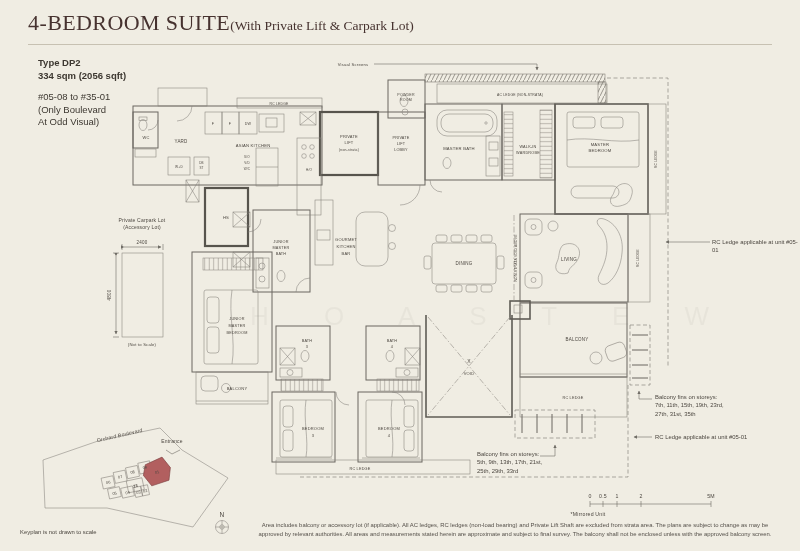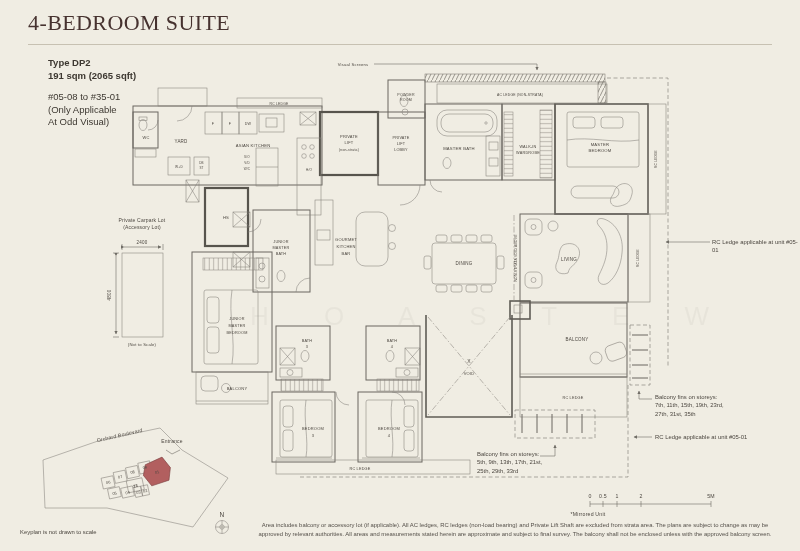--- a/index.html
+++ b/index.html
@@ -3,21 +3,21 @@
 <meta charset="utf-8">
 <style>
   html,body{margin:0;padding:0}
   body{width:800px;height:551px;background:#f0ede3;position:relative;overflow:hidden;
        font-family:"Liberation Sans",sans-serif;color:#45403a;}
   .abs{position:absolute}
   .hdr{left:28px;top:10px;display:flex;align-items:baseline;white-space:nowrap}
   .hdr .t1{font-family:"Liberation Serif",serif;font-size:22px;color:#46322f;letter-spacing:.4px}
   .hdr .t2{font-family:"Liberation Serif",serif;font-size:13.5px;color:#46322f}
   .rule{left:28px;top:44px;width:744px;height:1px;background:#c7c1b2}
-  .info{left:48px;top:57px;font-size:9.5px;line-height:1.32;color:#3d3831}
+  .info{left:38px;top:57px;font-size:9.5px;line-height:1.32;color:#3d3831}
   .info .b{font-weight:bold}
   .info .gap{height:9px}
   .note{font-size:5.9px;line-height:1.4;color:#4c4740}
   .disc{left:255px;top:521px;width:520px;text-align:center;font-size:5.9px;line-height:1.55;color:#55504a}
   svg{position:absolute;left:0;top:0}
   .w1{fill:none;stroke:#6a6760;stroke-width:1}
   .w15{fill:none;stroke:#5f5c55;stroke-width:1.6}
   .w2{fill:none;stroke:#57544d;stroke-width:2.2}
   .w05{fill:none;stroke:#85817a;stroke-width:.55}
   .dash{fill:none;stroke:#8a867e;stroke-width:.7;stroke-dasharray:4 2.5}
@@ -351,29 +351,30 @@
     <text class="t52" x="617" y="498">1</text>
     <text class="t52" x="641" y="498">2</text>
     <text class="t52" x="711" y="498">5M</text>
     <path d="M590,504 H711 M590,501 V507 M603,501 V507 M617,501 V507 M641,501 V507 M711,501 V507" class="ldr"></path>
     <text class="t52" x="588" y="516" text-anchor="start">*Mirrored Unit</text>
   </g>
 </svg>
 
 <div class="abs hdr">
   <span class="t1">4-BEDROOM SUITE</span>
+  <span class="t2">(With Private Lift &amp; Carpark Lot)</span>
 </div>
 <div class="abs rule"></div>
 
 <div class="abs info">
   <div class="b">Type DP2</div>
-  <div class="b">191 sqm (2065 sqft)</div>
+  <div class="b">334 sqm (2056 sqft)</div>
   <div class="gap"></div>
   <div>#05-08 to #35-01</div>
-  <div>(Only Applicable</div>
+  <div>(Only Boulevard</div>
   <div>At Odd Visual)</div>
 </div>
 
 <div class="abs note" style="left:712px;top:238px;width:86px">
   <span>RC Ledge applicable at unit #05-01</span>
 </div>
 <div class="abs note" style="left:655px;top:393px;width:90px">
   <div>Balcony fins on storeys:</div>
   <div>7th, 11th, 15th, 19th, 23rd,</div>
   <div>27th, 31st, 35th</div>

